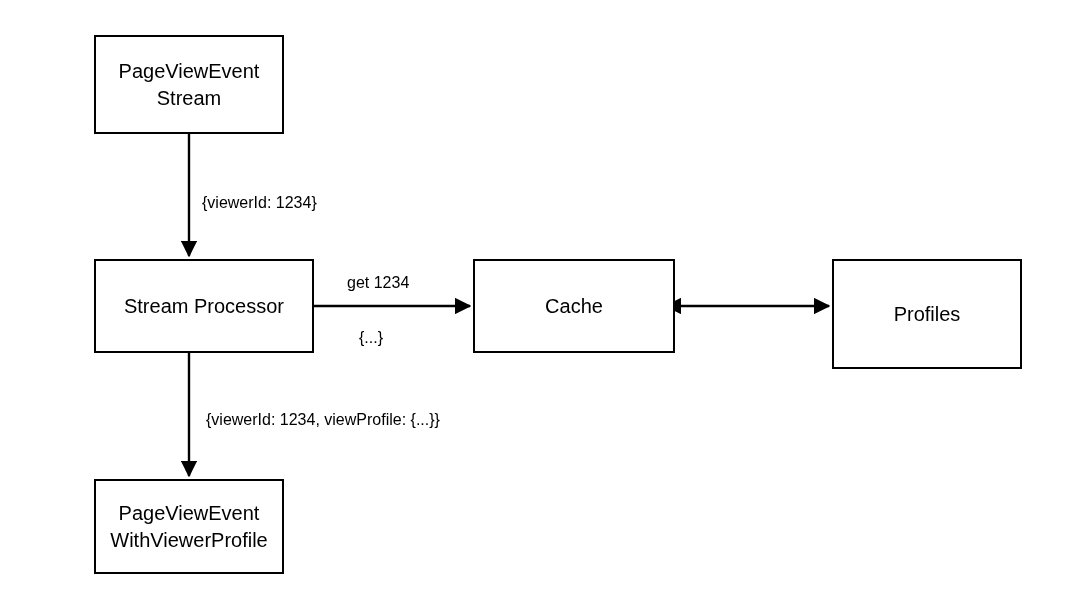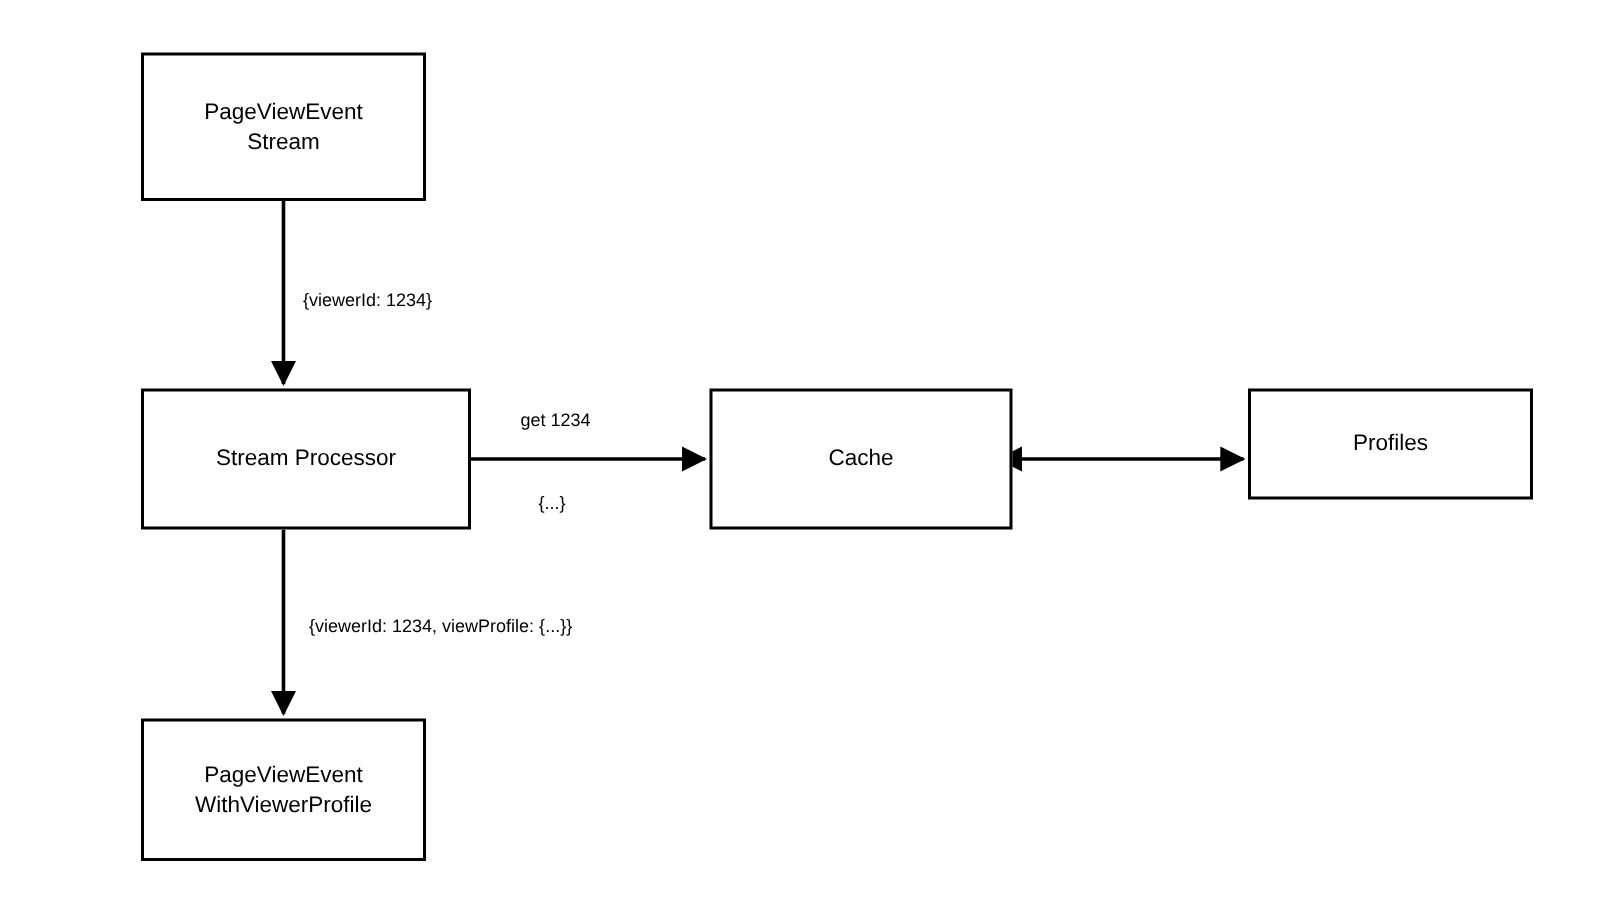--- a/index.html
+++ b/index.html
@@ -30,42 +30,42 @@
   }
   .node {
     position: absolute;
     box-sizing: border-box;
     background: #ffffff;
     border: 2px solid #000000;
     display: flex;
     align-items: center;
     justify-content: center;
     text-align: center;
-    font-size: 15px;
+    font-size: 20px;
     line-height: 1.32;
     color: #000000;
     white-space: pre-line;
     z-index: 2;
   }
   .edge-label {
     position: absolute;
-    font-size: 12px;
+    font-size: 16px;
     line-height: 1.2;
     color: #000000;
     background: #ffffff;
     white-space: nowrap;
     text-align: center;
     z-index: 3;
     padding: 0 3px;
   }
   
   #node-pageviewevent-stream { left: 94px;  top: 35px;  width: 190px; height: 99px; }
   #node-stream-processor     { left: 94px;  top: 259px; width: 220px; height: 94px; }
   #node-cache                { left: 473px; top: 259px; width: 202px; height: 94px; }
-  #node-profiles             { left: 832px; top: 259px; width: 190px; height: 74px; }
+  #node-profiles             { left: 832px; top: 259px; width: 190px; height: 110px; }
   #node-pageviewevent-with-viewer-profile { left: 94px; top: 479px; width: 190px; height: 95px; }
   
   #label-viewerid       { left: 199px; top: 193px; }
   #label-get-1234       { left: 344px; top: 273px; }
   #label-cache-response { left: 356px; top: 328px; }
   #label-enriched-event { left: 203px; top: 410px; }
 </style>
 </head>
 <body>
 

